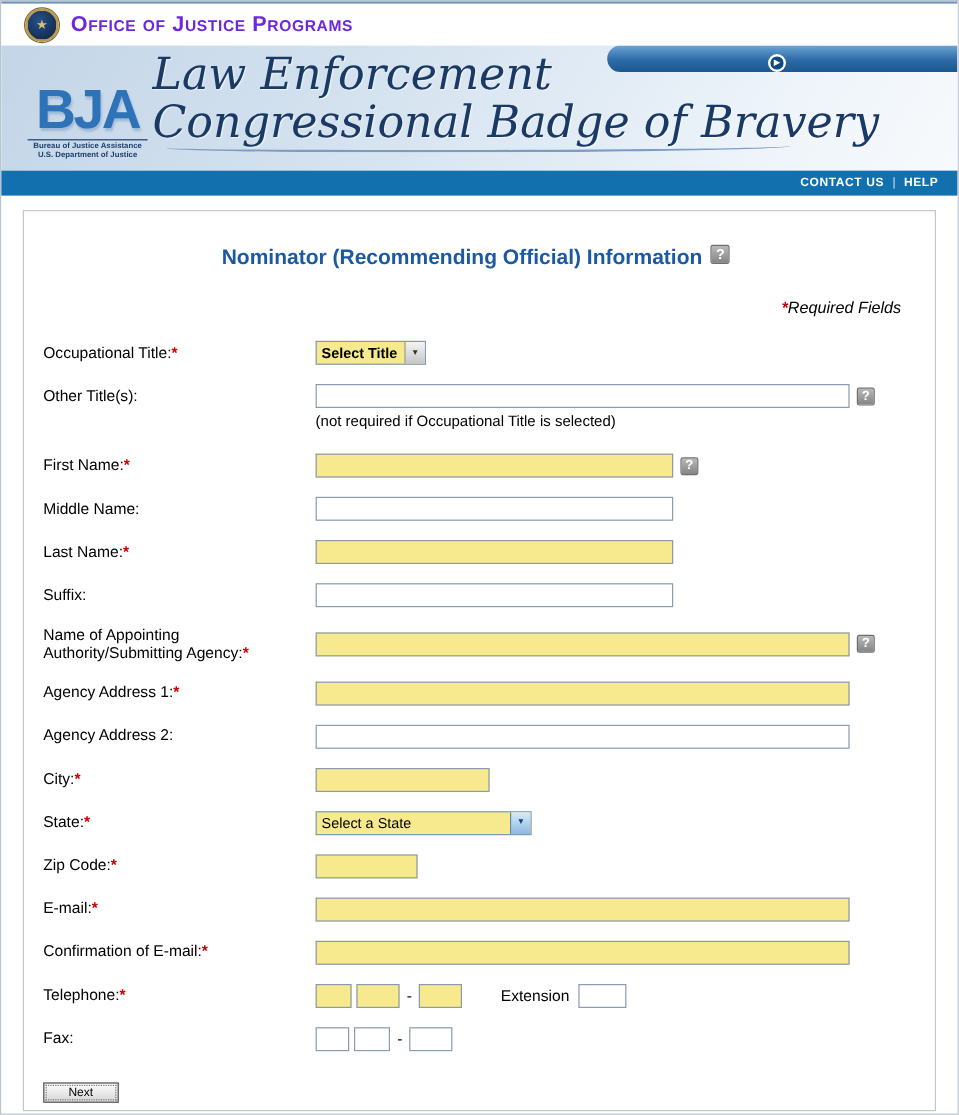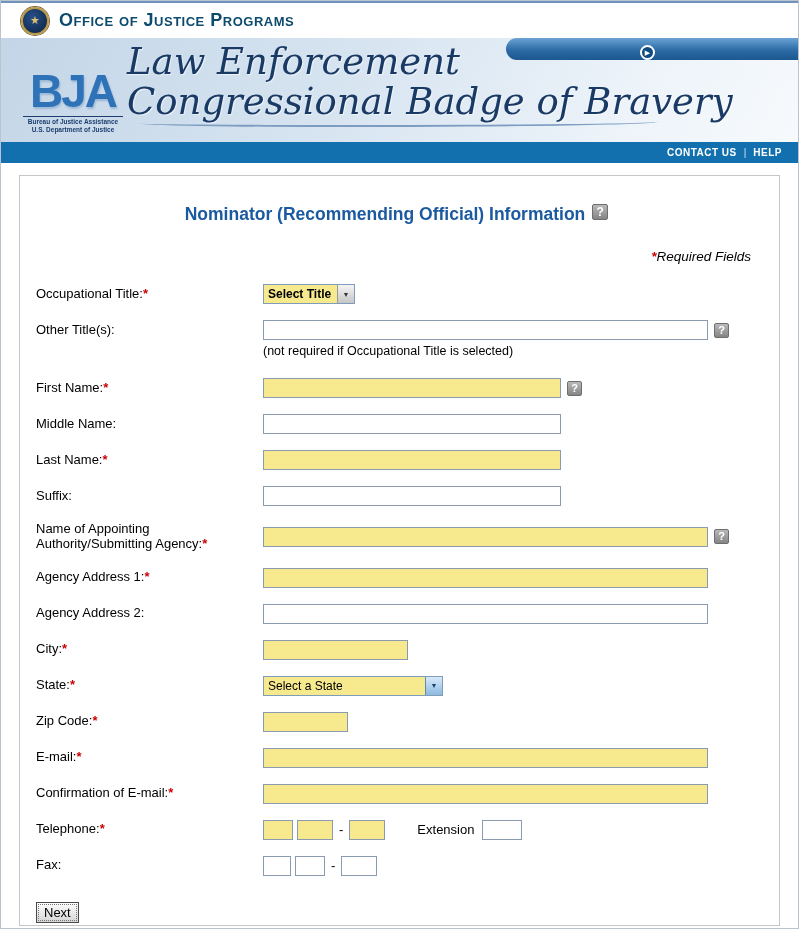--- a/index.html
+++ b/index.html
@@ -20,21 +20,21 @@
   .seal {
     width:28px; height:28px; border-radius:50%;
     background:radial-gradient(circle at 40% 35%, #27508a 0%, #132f55 70%);
     border:2px solid #b99a4a;
     box-shadow:0 0 0 1px #7d6731;
     display:flex; align-items:center; justify-content:center;
     color:#d9bf6e; font-size:11px;
   }
   .agency-name {
     font-variant:small-caps; font-weight:bold; letter-spacing:.5px;
-    color:#0c4a6e; font-size:18px;
+    color:#6d28d9; font-size:18px;
   }
   .banner {
     position:relative; height:104px;
     background:linear-gradient(120deg,#c3d5e7 0%, #d8e5f1 45%, #eef4fa 80%, #f7fafc 100%);
     overflow:hidden;
   }
   .website-bar {
     position:absolute; top:0; right:0; width:292px; height:22px;
     background:linear-gradient(180deg,#6ba3d4 0%, #2c6ba6 55%, #1c578f 100%);
     border-radius:12px 0 0 12px;
@@ -122,22 +122,22 @@
   }
   .select-btn.gray { background:linear-gradient(180deg,#f4f4f4,#c6c6c6); border-left:1px solid #9a9a9a; color:#333; }
   .select-btn.blue { background:linear-gradient(180deg,#d8eafa,#8db9e0); border-left:1px solid #5f8ab5; color:#17456f; }
   .w105 { width:92px;font-weight:bold; } .w180 { width:180px; }
 
   .dash { font-size:13px; padding:0 2px; }
   .ext-label { font-size:13px; margin-left:28px; margin-right:4px; }
 
   .next-btn {
     margin-top:10px;
-    font-family:"Liberation Sans", sans-serif; font-size:13px;
-    padding:2px 7px;
+    font-family:"Liberation Sans", sans-serif; font-size:10px;
+    padding:2px 20px;
     background:linear-gradient(180deg,#fdfdfd,#d6d6d6);
     border:1px solid #4a4a4a; outline:1px dotted #777; outline-offset:-3px;
     cursor:pointer;
   }
 </style>
 </head>
 <body>
 
 <div class="topbar">
   <div class="seal">

